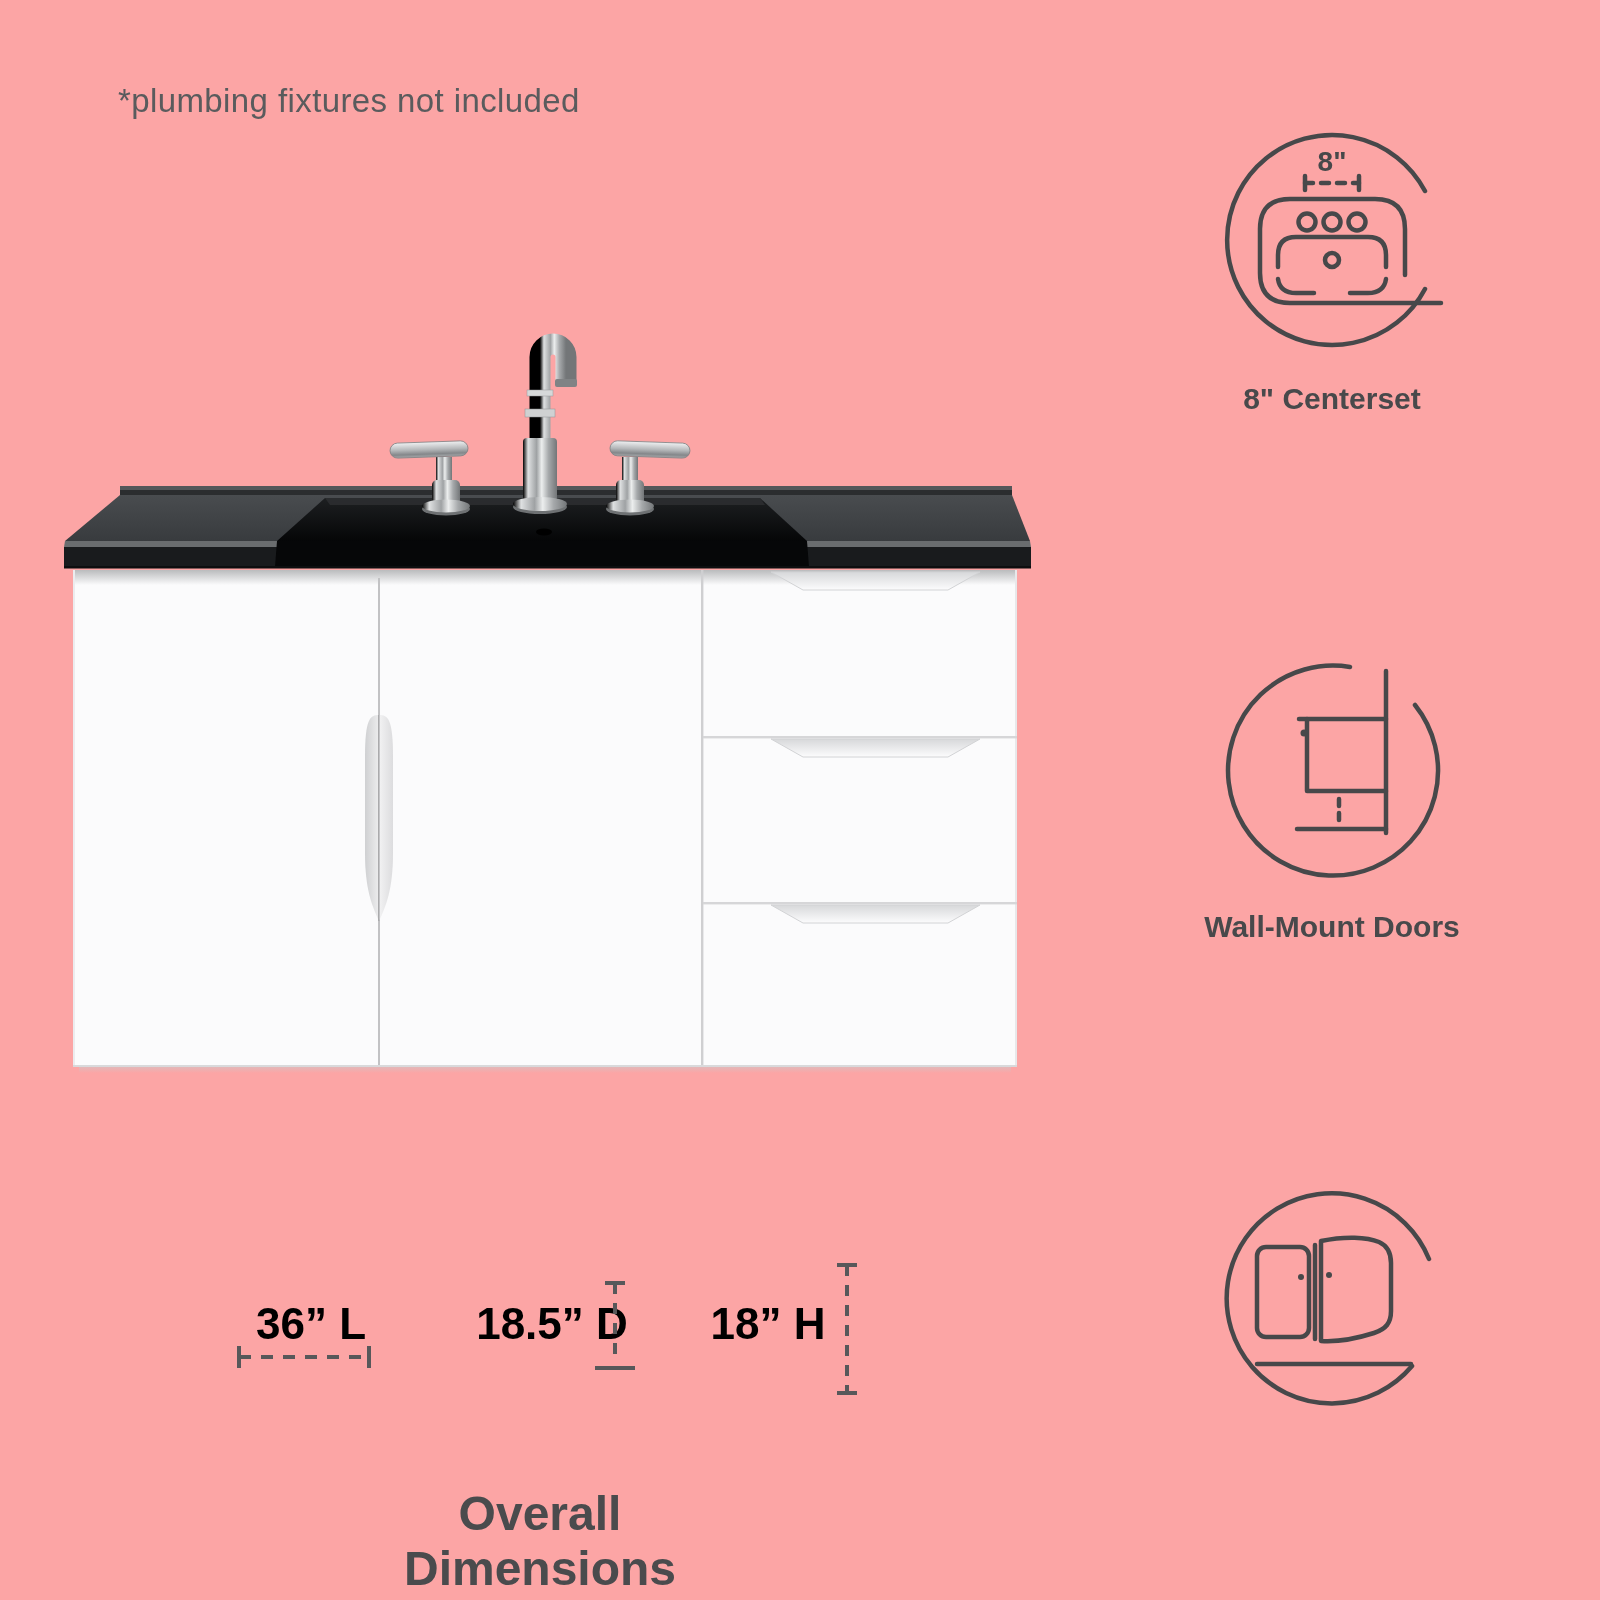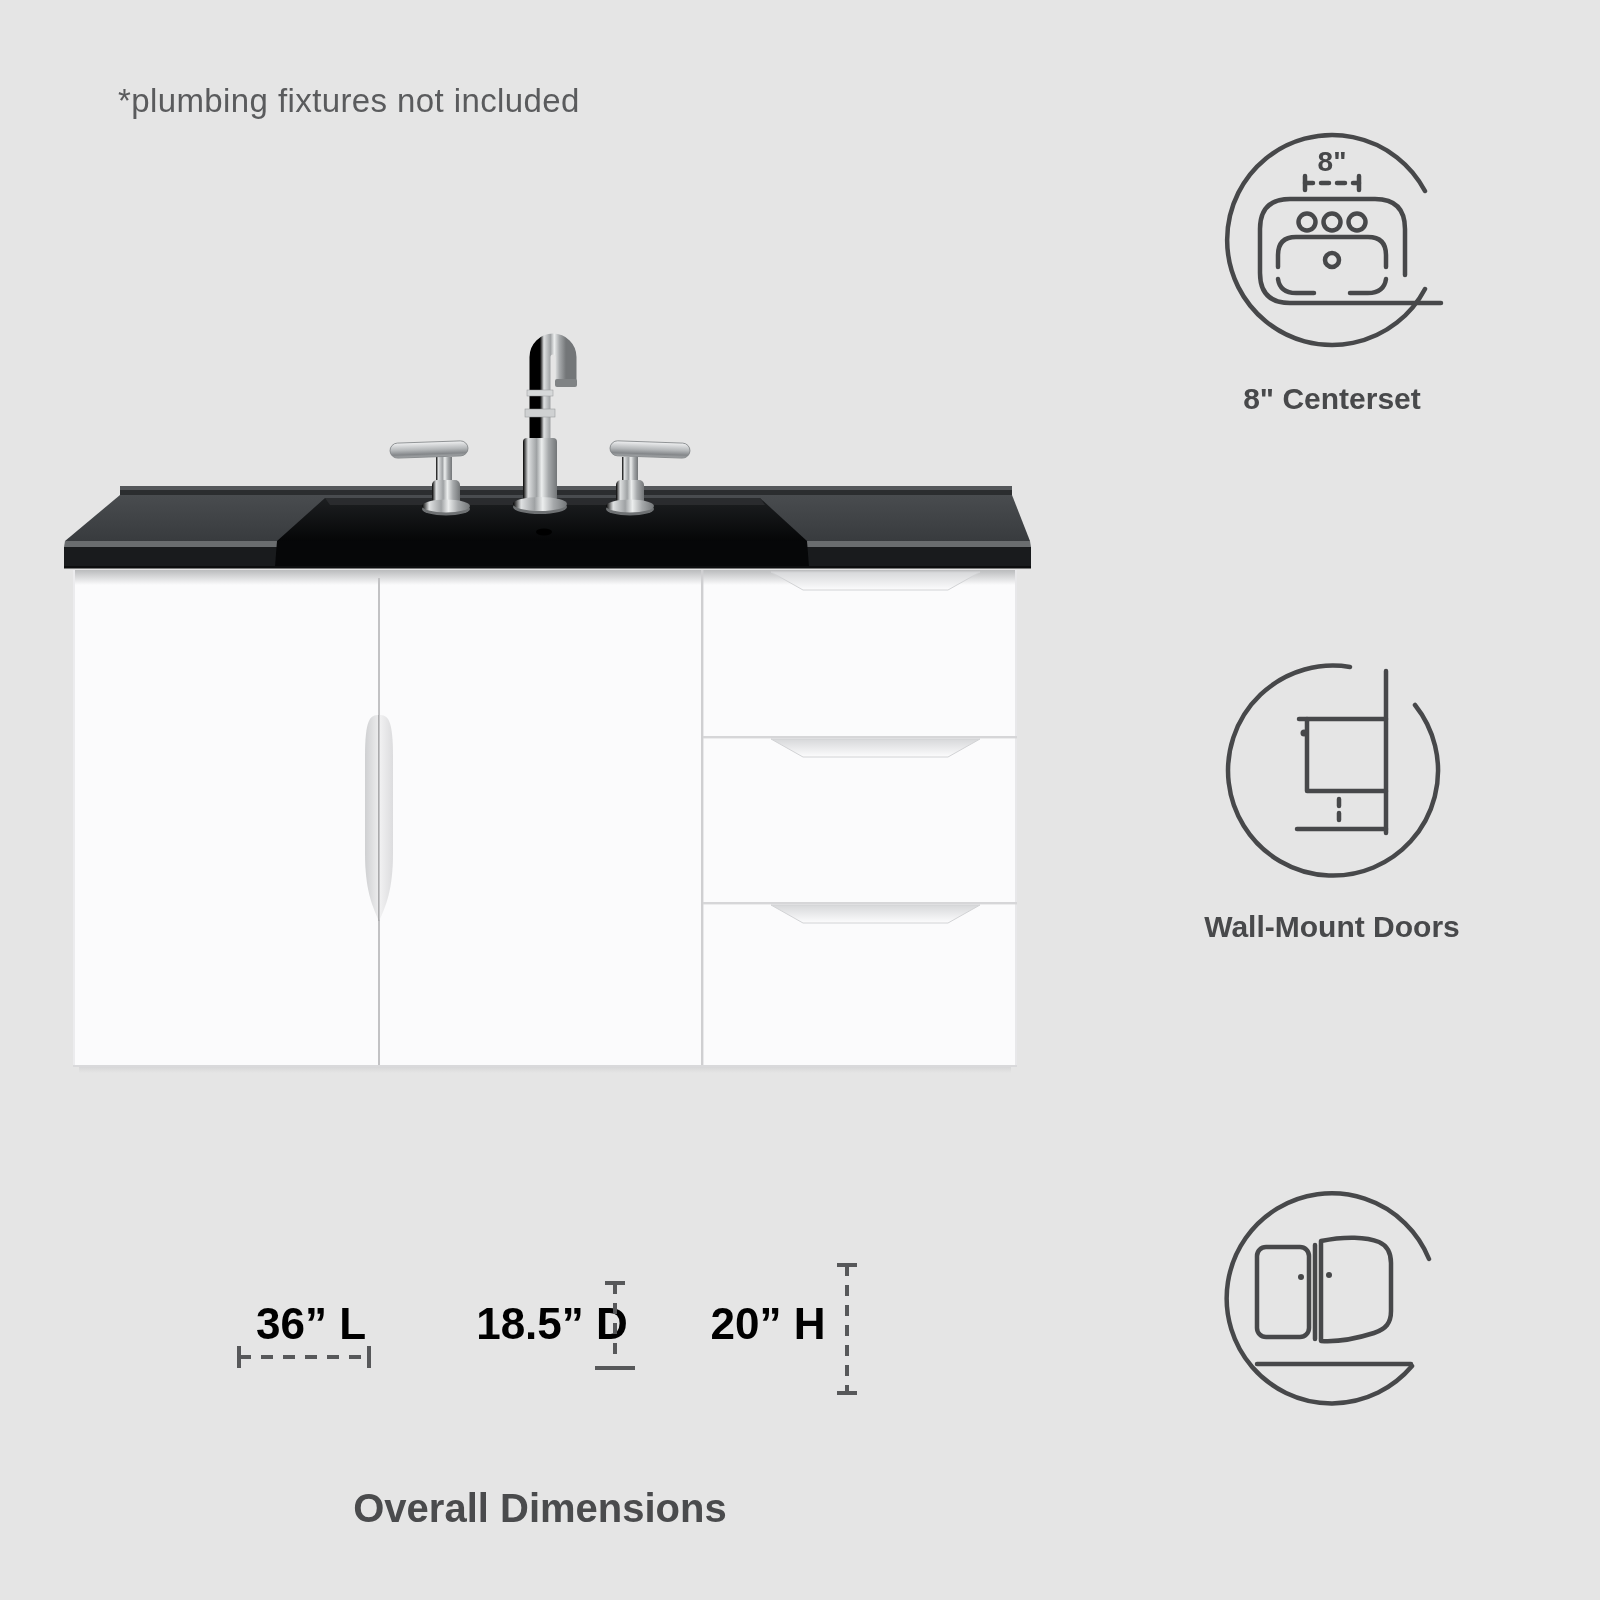--- a/index.html
+++ b/index.html
@@ -1,17 +1,17 @@
 <!DOCTYPE html>
 <html><head>
 <meta charset="utf-8">
 <style>
   html,body{margin:0;padding:0;background:#ffffff;}
   .stage{
-    position:relative;width:1600px;height:1600px;background:#e5e5e5;
+    position:relative;width:1600px;height:1600px;background:#fca5a5;
     font-family:"Liberation Sans","DejaVu Sans",sans-serif;overflow:hidden;
   }
   .note{
     position:absolute;left:118px;top:82px;font-size:33px;font-weight:400;
     color:#5a5b5d;letter-spacing:.4px;
   }
   .vanity-svg{position:absolute;left:55px;top:295px;width:985px;height:790px;}
   .feat-icon{position:absolute;left:1215px;width:234px;height:234px;}
   .feat-icon.i1{top:123px;}
   .feat-icon.i2{top:653px;}
@@ -33,21 +33,21 @@
   }
   .dim-text.d1{left:211px;}
   .dim-text.d2{left:452px;}
   .dim-text.d3{left:668px;}
   .dim-marker{position:absolute;}
   .marker-l{left:236px;top:1342px;}
   .marker-d{left:593px;top:1279px;}
   .marker-h{left:825px;top:1261px;}
   .dims-caption{
     position:absolute;left:340px;top:1486px;width:400px;text-align:center;
-    font-size:40px;font-weight:700;color:#4a4b4d;
+    font-size:48px;font-weight:700;color:#4a4b4d;
   }
   .stroke{stroke:#47484a;stroke-width:4.5;fill:none;stroke-linecap:round;stroke-linejoin:round;}
   .mstroke{stroke:#57585a;stroke-width:4;fill:none;}
 </style>
 </head>
 <body>
 
 <div class="stage">
 
   <div class="note">*plumbing fixtures not included</div>
@@ -216,21 +216,21 @@
     <line class="mstroke" x1="3" y1="15" x2="133" y2="15" stroke-dasharray="12 10"></line>
   </svg>
 
   <div class="dim-text d2">18.5” D</div>
   <svg class="dim-marker marker-d" width="44" height="96" viewBox="0 0 44 96" aria-hidden="true">
     <line class="mstroke" x1="12" y1="4" x2="32" y2="4"></line>
     <line class="mstroke" x1="22" y1="4" x2="22" y2="84" stroke-dasharray="11 9"></line>
     <line class="mstroke" x1="2" y1="89" x2="42" y2="89" stroke-width="5"></line>
   </svg>
 
-  <div class="dim-text d3">20” H</div>
+  <div class="dim-text d3">18” H</div>
   <svg class="dim-marker marker-h" width="44" height="136" viewBox="0 0 44 136" aria-hidden="true">
     <line class="mstroke" x1="12" y1="4" x2="32" y2="4"></line>
     <line class="mstroke" x1="12" y1="132" x2="32" y2="132"></line>
     <line class="mstroke" x1="22" y1="4" x2="22" y2="132" stroke-dasharray="11 9"></line>
   </svg>
 
   <div class="dims-caption">Overall Dimensions</div>
 
 </div>
 

